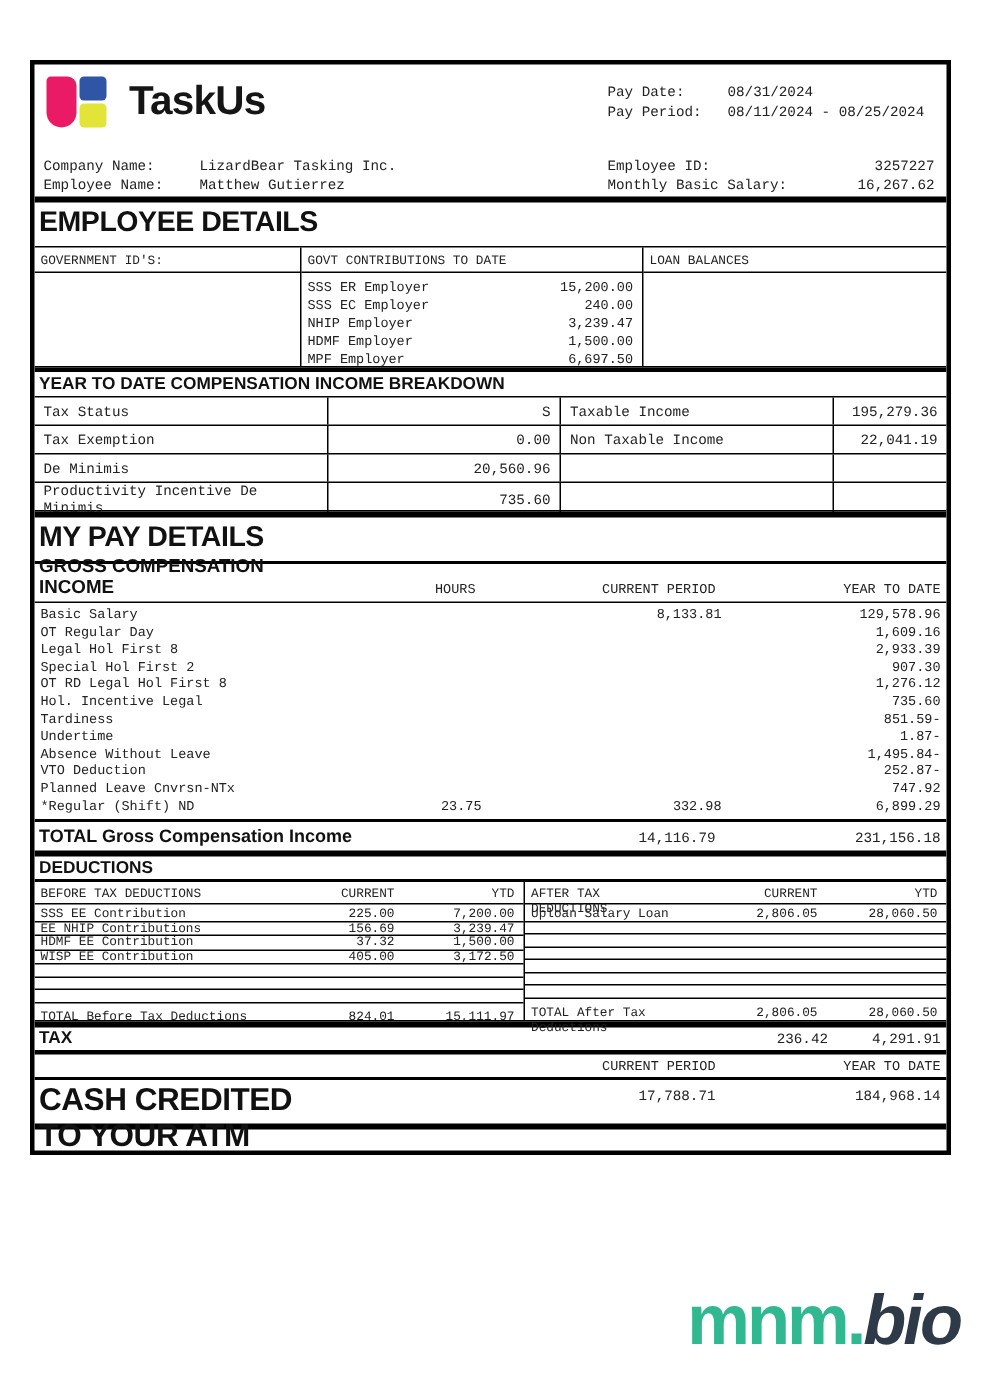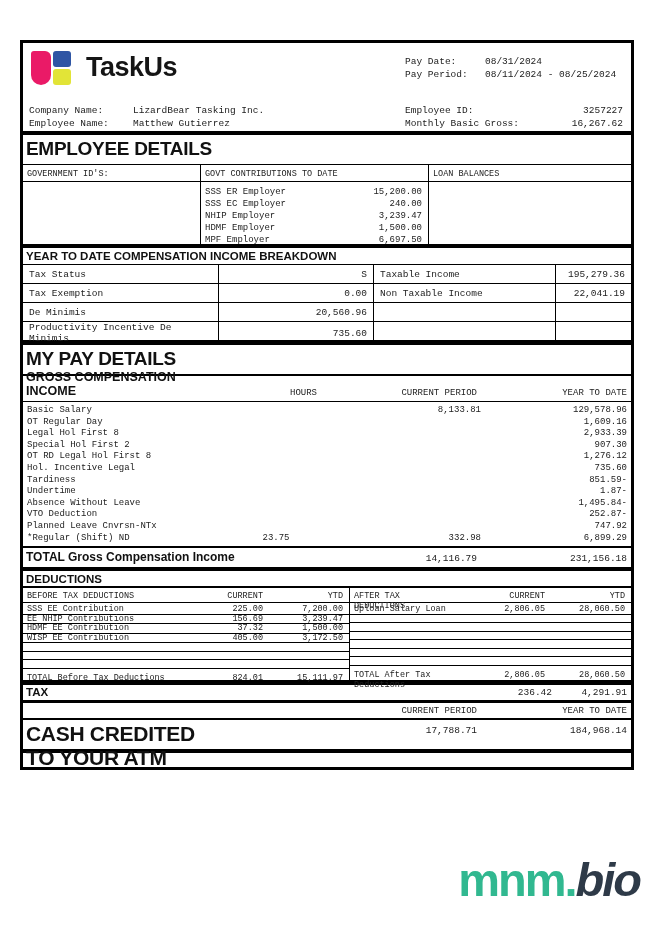--- a/index.html
+++ b/index.html
@@ -58,21 +58,21 @@
 
   
   .gross-head { display:flex; align-items:flex-end; border-top:2px solid #000; border-bottom:1px solid #000; padding:2px 4px 3px 3px; height:28px; }
   .gh-title { flex:1; font-size:12.5px; font-weight:bold; }
   .gcol-h { width:90px; text-align:right; font-size:9px; }
   .gcol-c { width:160px; text-align:right; font-size:9px; }
   .gcol-y { width:150px; text-align:right; font-size:9px; }
   .gross-rows { padding:3px 4px 2px 4px; }
   .g-row { display:flex; font-size:9px; line-height:11.6px; }
   .g-name { flex:1; }
-  .g-hours { width:90px; text-align:center; }
+  .g-hours { width:90px; text-align:right; }
   .g-cur { width:160px; text-align:right; }
   .g-ytd { width:146px; text-align:right; }
   .gross-total { display:flex; align-items:flex-start; border-top:2.5px solid #000; padding:2px 4px 4px 3px; height:21px; }
   .gt-label { flex:1; font-size:12px; font-weight:bold; }
   .gross-total .val { font-size:9.5px; padding-top:3px; }
 
   
   .h2.rule { border-bottom:2px solid #000; padding-bottom:1px; }
   .ded-wrap { display:flex; height:93px; border-bottom:1.5px solid #000; }
   .ded-left  { width:327px; border-right:1px solid #000; display:flex; flex-direction:column; }
@@ -148,21 +148,21 @@
           <span class="k">Employee Name:</span>
           <span>Matthew Gutierrez</span>
         </div>
       </div>
       <div class="cr-right">
         <div class="cr-line">
           <span>Employee ID:</span>
           <span>3257227</span>
         </div>
         <div class="cr-line">
-          <span>Monthly Basic Gross:</span>
+          <span>Monthly Basic Salary:</span>
           <span>16,267.62</span>
         </div>
       </div>
     </div>
 
     <div class="hbar"></div>
     <div class="h1">EMPLOYEE DETAILS</div>
 
     <div class="emp-table">
       <div class="emp-col c1">

